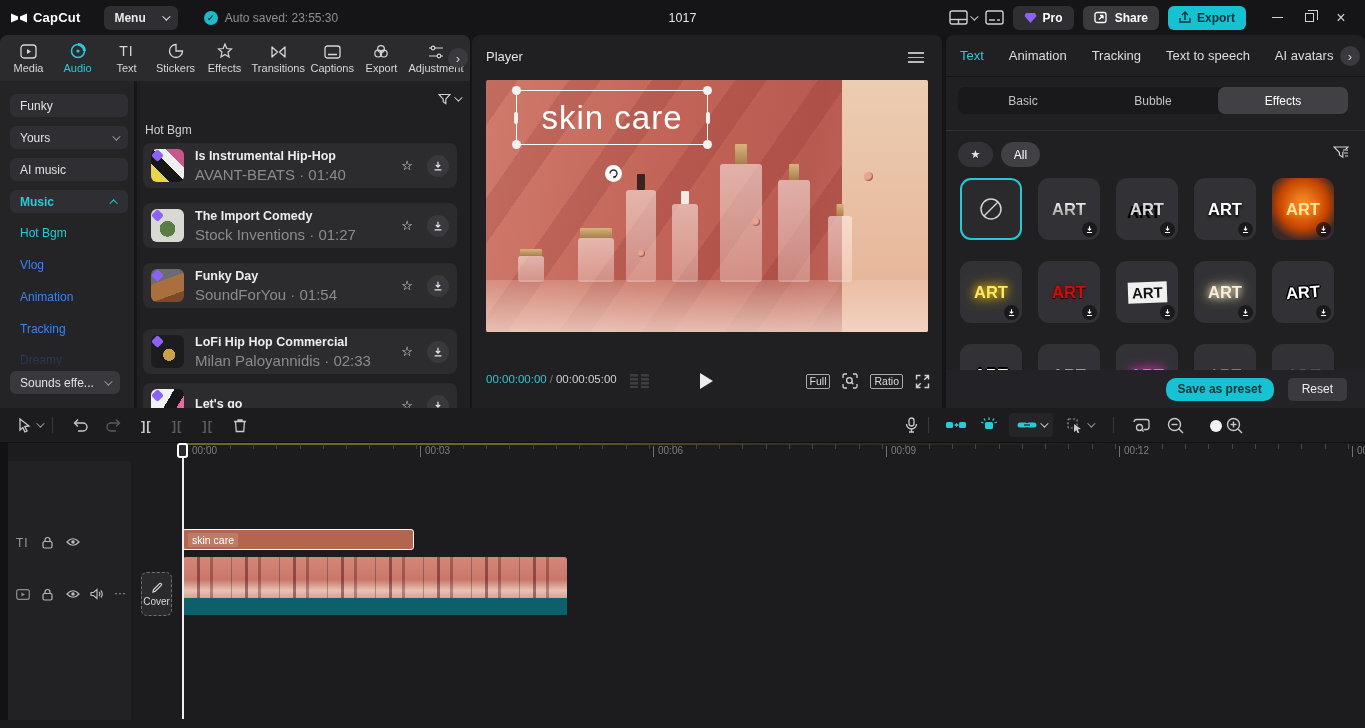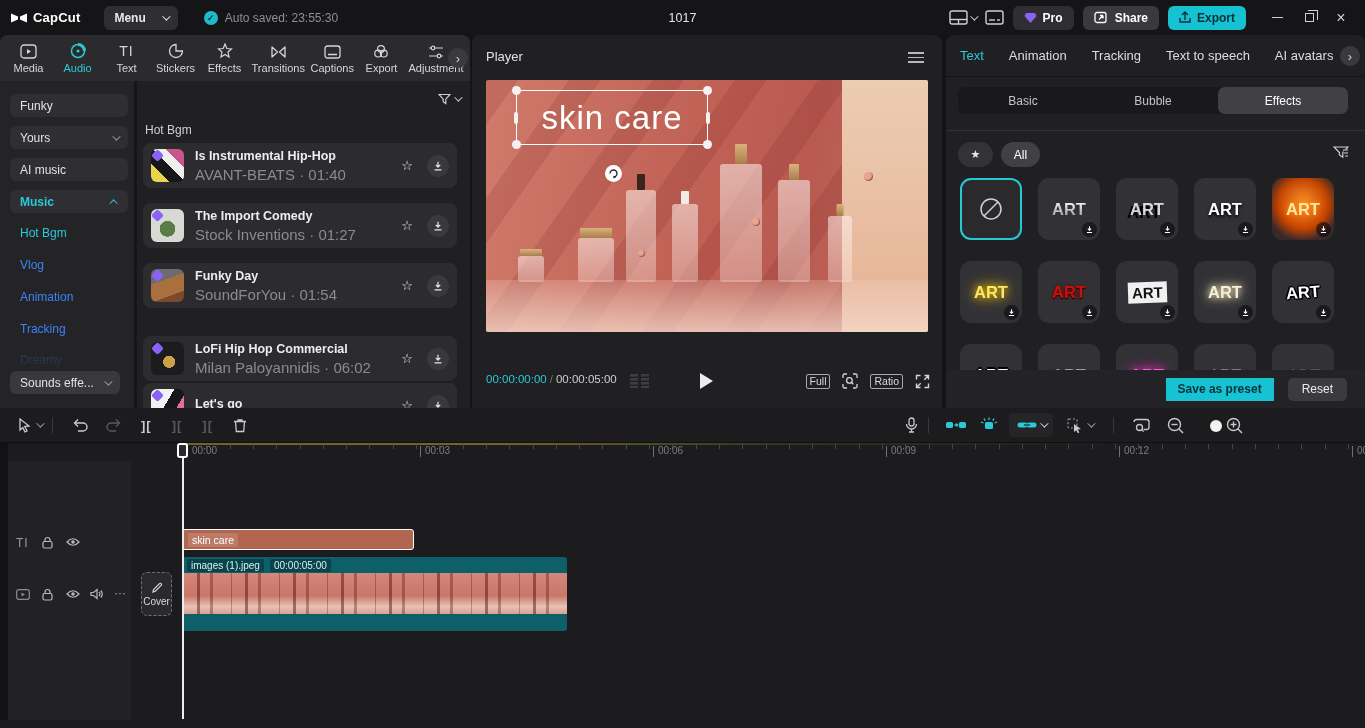--- a/index.html
+++ b/index.html
@@ -119,21 +119,21 @@
   .t-red .art{color:#c8100f;text-shadow:0 0 4px #6d0000,0 1px 1px #000}
   .t-block .art{background:#f0f0f0;color:#131313;padding:2px 4px;transform:rotate(-2deg);font-size:15px}
   .t-cream .art{color:#f7eed8;text-shadow:0 0 7px #fff3c9,0 0 13px #e8d8a8}
   .t-outline .art{color:#fff;text-shadow:1.5px 0 #000,-1.5px 0 #000,0 1.5px #000,0 -1.5px #000,1px 1px #000,-1px -1px #000;transform:rotate(-4deg)}
   .t-outline2 .art{color:#fff;text-shadow:2px 0 #000,-2px 0 #000,0 2px #000,0 -2px #000}
   .t-gray .art{color:#9d9da0;text-shadow:0 1px 2px #000}
   .t-pink .art{color:#ff5fd2;text-shadow:0 0 9px #ff2ec4,0 0 15px #ff2ec4}
   .t-faint .art{color:rgba(235,235,235,.4);font-weight:normal}
   .t-texture .art{color:#cfcfcf;text-shadow:1px 1px 0 #4a4a4a,-1px -1px 0 #222;transform:skewX(-4deg)}
   #rfooter{position:absolute;left:0;top:335px;width:419px;height:38px;background:#232327;display:flex;align-items:center;justify-content:flex-end;gap:14px;padding:0 18px}
-  .savebtn{height:23px;padding:0 12px;background:#17c3d2;border-radius:0;color:#053238;font-size:12px;font-weight:bold;display:flex;align-items:center}
+  .savebtn{height:23px;padding:0 12px;background:#17c3d2;border-radius:10px;color:#053238;font-size:12px;font-weight:bold;display:flex;align-items:center}
   .resetbtn{height:23px;padding:0 14px;background:#3b3b3f;border-radius:5px;color:#ececee;font-size:12px;display:flex;align-items:center}
 
   
   #timeline{position:absolute;left:0;top:408px;width:1365px;height:320px;background:#1c1c1e;overflow:hidden}
   #tl-toolbar{position:absolute;left:0;top:0;width:1365px;height:35px;border-bottom:1px solid #101012;display:flex;align-items:center}
   .tbi{display:flex;align-items:center;justify-content:center;color:#c9c9cc}
   .tbi.dim{color:#5a5a5e}
   .tdiv{width:1px;height:16px;background:#38383c;margin:0 10px}
   .splitg{font-weight:bold;font-size:13px;letter-spacing:1px}
   .tealbox{width:30px;height:24px;border-radius:4px;background:#252528;display:flex;align-items:center;justify-content:center}
@@ -407,27 +407,27 @@
             <span class="cirbtn" style="background:transparent">
               <span>☆</span>
             </span>
             <span class="cirbtn">
               <svg width="12" height="12" viewBox="0 0 14 14">
                 <path d="M7 2 v6 M4.4 5.6 L7 8.2 L9.6 5.6 M3 11.5 h8" stroke="#e8e8ea" stroke-width="1.4" fill="none"></path>
               </svg>
             </span>
           </div>
       </div>
-      <div class="song" style="top:255px">
+      <div class="song" style="top:248px">
         <div class="thumb th4">
             <span class="badge"></span>
           </div>
         <div class="sinfo">
             <div class="stitle">LoFi Hip Hop Commercial</div>
-            <div class="smeta">Milan Paloyannidis · 06:02</div>
+            <div class="smeta">Milan Paloyannidis · 02:33</div>
           </div>
         <div class="sbtns">
             <span class="cirbtn" style="background:transparent">
               <span>☆</span>
             </span>
             <span class="cirbtn">
               <svg width="12" height="12" viewBox="0 0 14 14">
                 <path d="M7 2 v6 M4.4 5.6 L7 8.2 L9.6 5.6 M3 11.5 h8" stroke="#e8e8ea" stroke-width="1.4" fill="none"></path>
               </svg>
             </span>
@@ -832,24 +832,20 @@
           <path d="M2 10 L2.6 7.5 L8.5 1.6 A1.2 1.2 0 0 1 10.2 3.3 L4.3 9.2 Z" fill="none" stroke="#d8d8da" stroke-width="1.2"></path>
         </svg>
       <span>Cover</span>
     </div>
 
     <div id="text-clip">
       <span>skin care</span>
     </div>
 
     <div id="video-clip">
-      <div class="vc-head">
-        <span class="vc-pill">images (1).jpeg</span>
-        <span class="vc-pill">00:00:05:00</span>
-      </div>
       <div class="vc-strip">
           <div class="ov1"></div>
         </div>
       <div class="vc-foot"></div>
     </div>
 
     <div id="playhead-line"></div>
     <div id="playhead-handle"></div>
 
   </div>

